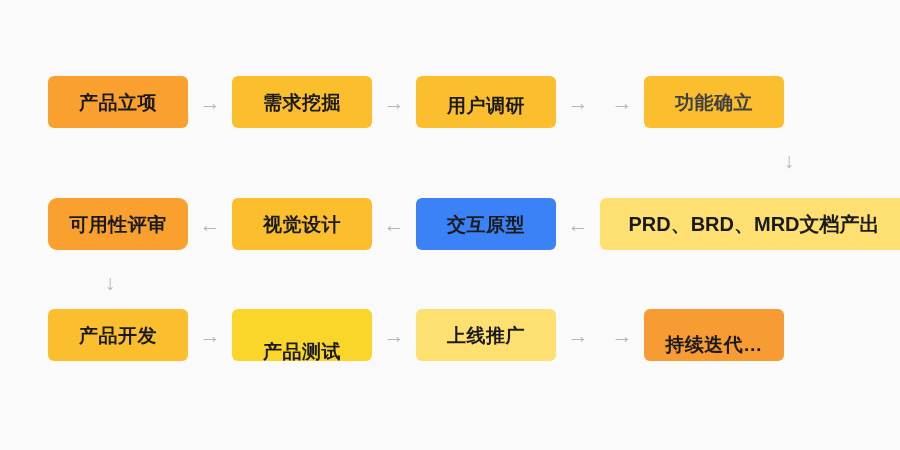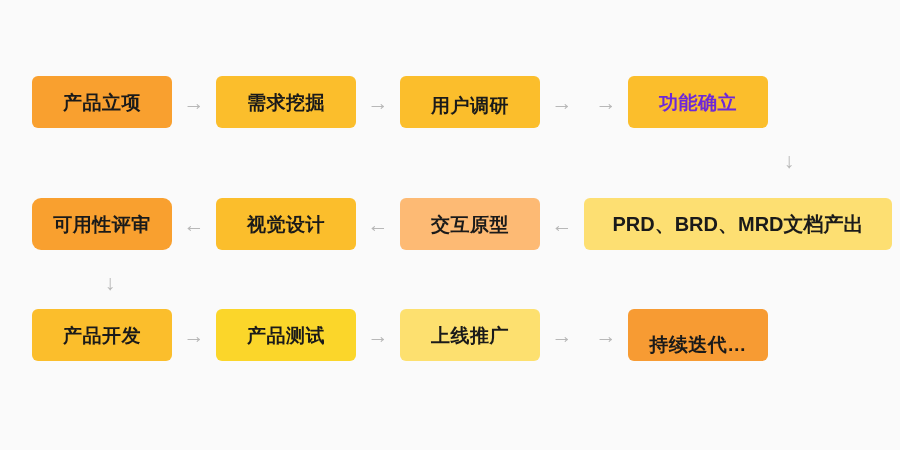--- a/index.html
+++ b/index.html
@@ -19,21 +19,21 @@
     width: 900px;
     height: 450px;
   }
 
   .row {
     position: absolute;
     left: 0;
     width: 900px;
     display: flex;
     align-items: center;
-    padding-left: 32px;
+    padding-left: 48px;
     box-sizing: border-box;
   }
 
   #row-1 { top: 76px; }
   #row-2 { top: 198px; }
   #row-3 { top: 309px; }
 
   .node {
     height: 52px;
     border-radius: 6px;
@@ -102,52 +102,52 @@
     <div class="node w-std" style="background: rgb(251, 190, 44);">
       <span class="node-label" style="color: rgb(26, 26, 26);">需求挖掘</span>
     </div>
     <div class="arrow-h" style="color: rgb(184, 184, 184);">→</div>
     <div class="node w-std" style="background: rgb(251, 190, 44);">
       <span class="node-label" style="color: rgb(26, 26, 26); margin-top: 7px;">用户调研</span>
     </div>
     <div class="arrow-h" style="color: rgb(184, 184, 184);">→</div>
     <div class="arrow-h" style="color: rgb(184, 184, 184);">→</div>
     <div class="node w-std" style="background: rgb(251, 190, 44);">
-      <span class="node-label" style="color: #6d28d9;">功能确立</span>
+      <span class="node-label" style="color: #404040;">功能确立</span>
     </div>
   </div>
 
   <div class="arrow-v" id="arrow-down-right" style="color: rgb(184, 184, 184);">↓</div>
 
   <div class="row" id="row-2">
     <div class="node w-std" style="background: rgb(249, 160, 47); border-radius: 9px;">
       <span class="node-label" style="color: rgb(26, 26, 26);">可用性评审</span>
     </div>
     <div class="arrow-h" style="color: rgb(184, 184, 184);">←</div>
     <div class="node w-std" style="background: rgb(251, 190, 44);">
       <span class="node-label" style="color: rgb(26, 26, 26);">视觉设计</span>
     </div>
     <div class="arrow-h" style="color: rgb(184, 184, 184);">←</div>
-    <div class="node w-std" style="background: #fdba74;">
+    <div class="node w-std" style="background: #3b82f6;">
       <span class="node-label" style="color: rgb(26, 26, 26);">交互原型</span>
     </div>
     <div class="arrow-h" style="color: rgb(184, 184, 184);">←</div>
     <div class="node w-wide" style="background: rgb(253, 223, 114);">
       <span class="node-label" style="color: rgb(26, 26, 26);">PRD、BRD、MRD文档产出</span>
     </div>
   </div>
 
   <div class="arrow-v" id="arrow-down-left" style="color: rgb(184, 184, 184);">↓</div>
 
   <div class="row" id="row-3">
     <div class="node w-std" style="background: rgb(251, 190, 44);">
       <span class="node-label" style="color: rgb(26, 26, 26);">产品开发</span>
     </div>
     <div class="arrow-h" style="color: rgb(184, 184, 184);">→</div>
-    <div class="node w-std" style="background: rgb(251, 214, 42);">
+    <div class="node w-std" style="background: rgb(251, 214, 42); align-items: flex-end;">
       <span class="node-label" style="color: rgb(26, 26, 26);">产品测试</span>
     </div>
     <div class="arrow-h" style="color: rgb(184, 184, 184);">→</div>
     <div class="node w-std" style="background: rgb(253, 224, 111); align-items: center;">
       <span class="node-label" style="color: rgb(26, 26, 26);">上线推广</span>
     </div>
     <div class="arrow-h" style="color: rgb(184, 184, 184);">→</div>
     <div class="arrow-h" style="color: rgb(184, 184, 184);">→</div>
     <div class="node w-std" style="background: rgb(247, 155, 51);">
       <span class="node-label" style="color: rgb(26, 26, 26); margin-top: 19px;">持续迭代…</span>

